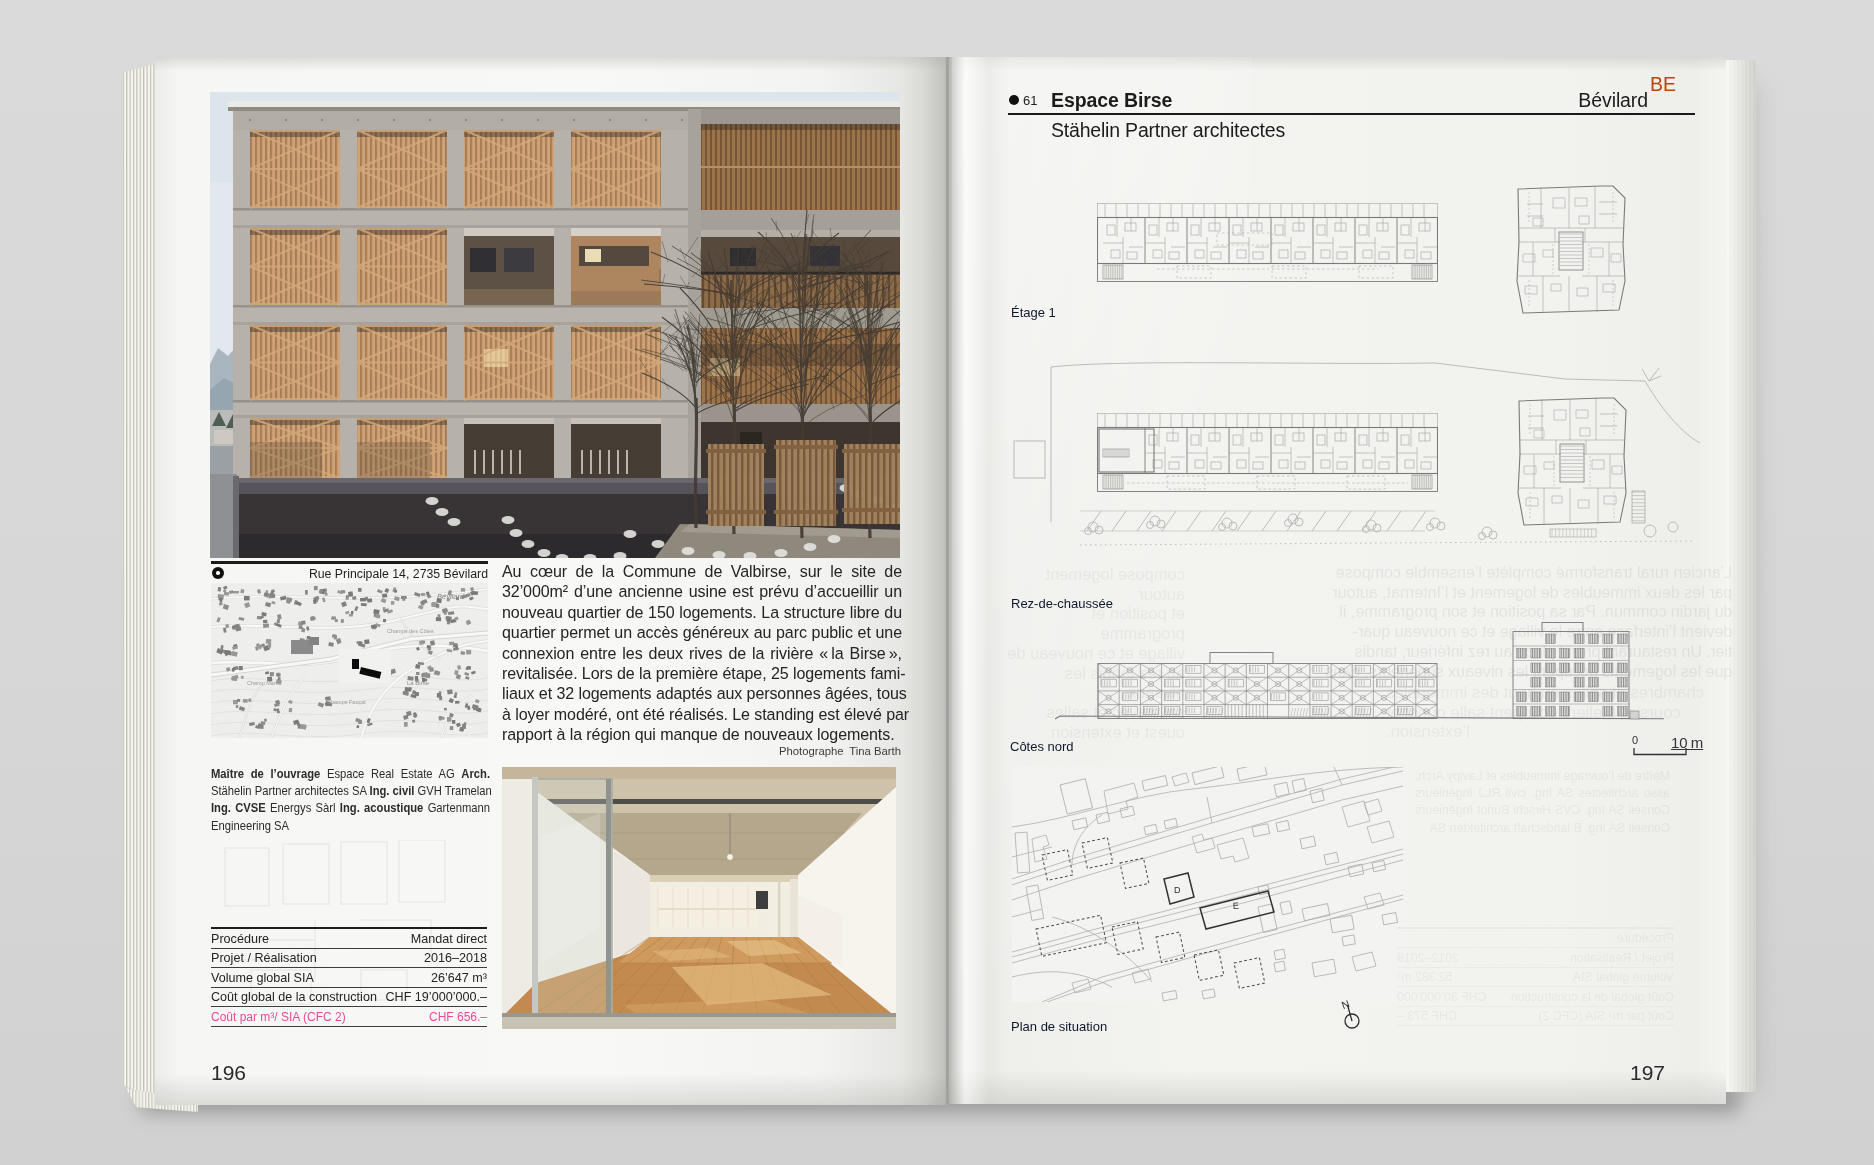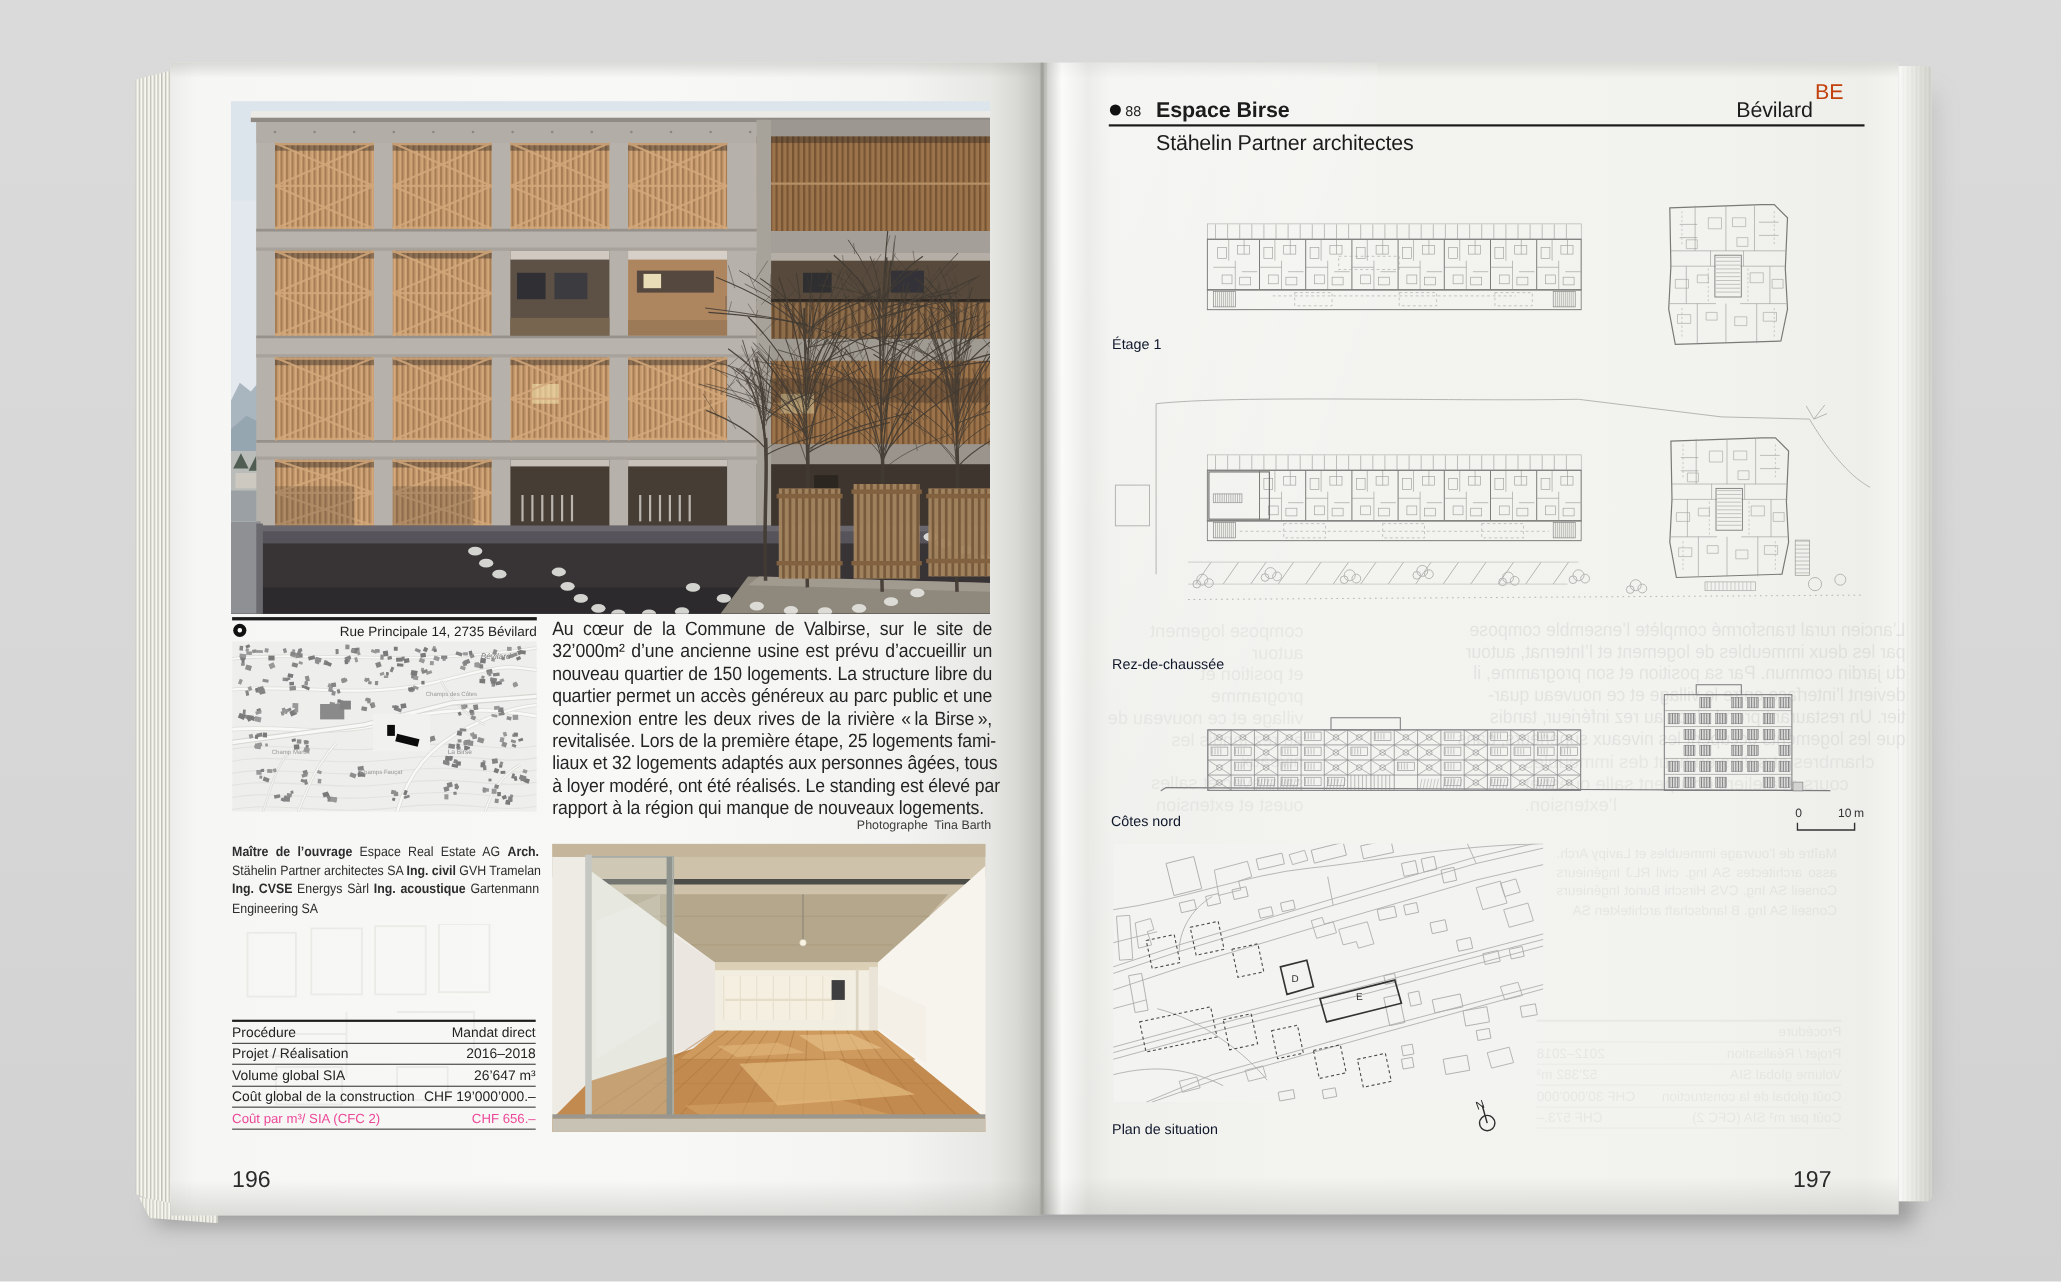--- a/index.html
+++ b/index.html
@@ -1357,21 +1357,21 @@
     <rect x="34" y="12" width="76" height="236" fill="#ccd6cd" opacity=".30"></rect>
     <rect x="34" y="12" width="76" height="236" fill="none" stroke="#a7aca6" stroke-width="1.6"></rect>
     <rect x="104" y="12" width="5" height="244" fill="#8f948e"></rect>
     <rect x="30" y="10" width="6" height="248" fill="#c5c8c2"></rect>
     <polygon points="40,70 98,46 98,160 40,196" fill="#ffffff" opacity=".16"></polygon>
     <rect x="0" y="246" width="394" height="4" fill="#9b978e"></rect>
     <rect x="0" y="250" width="394" height="12" fill="#c8c2b4"></rect>
   </svg>
 
 <div class="abs" style="left:1009px;top:95px;width:10px;height:10px;border-radius:50%;background:#111;"></div>
-<div class="abs" style="left:1023px;top:93px;font-size:13px;color:#222;">88</div>
+<div class="abs" style="left:1023px;top:93px;font-size:13px;color:#222;">61</div>
 
 <div class="abs" style="left:1051px;top:89px;font-size:19.5px;letter-spacing:-0.1px;color:#1c1c1c;font-weight:bold;">Espace Birse</div>
 
 <div class="abs" style="left:1555px;top:89px;width:93px;text-align:right;font-size:19.5px;letter-spacing:-0.1px;color:#1c1c1c;">Bévilard</div>
 <div class="abs" style="left:1650px;top:73px;width:44px;font-size:19.5px;letter-spacing:-0.1px;color:#c2410c;">BE</div>
 
 <div class="abs" style="left:1008px;top:113px;width:687px;height:2px;background:#1a1a1a;"></div>
 
 <div class="abs" style="left:1051px;top:119px;font-size:19.5px;letter-spacing:-0.2px;color:#1c1c1c;">Stähelin Partner architectes</div>
 
@@ -2380,21 +2380,21 @@
       <line x1="566.2" y1="91.5" x2="566.2" y2="101.0" stroke="#5e5e60" stroke-width=".65"></line>
       <line x1="568.6" y1="91.5" x2="568.6" y2="101.0" stroke="#5e5e60" stroke-width=".65"></line>
       <line x1="571.0" y1="91.5" x2="571.0" y2="101.0" stroke="#5e5e60" stroke-width=".65"></line>
       <rect x="575" y="96" width="9" height="8" fill="#d3d3d1" stroke="#77777a" stroke-width=".55"></rect>
     </g>
   </svg>
 
 <div class="abs lbl" style="left:1010px;top:739px;">Côtes nord</div>
 
 <div class="abs" style="left:1632px;top:734px;font-size:11px;color:#333;">0</div>
-<div class="abs" style="left:1671px;top:734px;font-size:11px;color:#333;">10 m</div>
+<div class="abs" style="left:1671px;top:734px;font-size:15px;color:#333;text-decoration:underline;">10 m</div>
 <svg class="abs" style="left:1633px;top:747px;" width="60" height="10" viewBox="0 0 60 10">
     <path d="M1,1 L1,7.5 L53,7.5 L53,1" stroke="#333" fill="none" stroke-width="1.3"></path>
   </svg>
 
 <svg class="abs" style="left:1012px;top:767px;" width="391" height="235" viewBox="0 0 391 235">
     <rect width="391" height="235" fill="#f3f3f1"></rect>
     <g stroke="#aeaeac" fill="none" stroke-width=".8">
       <path d="M0,118 L60,98 200,56 330,18 391,4"></path>
       <path d="M0,133 L60,113 200,71 330,33 391,19"></path>
       <path d="M0,185 L80,163 230,124 391,82"></path>

